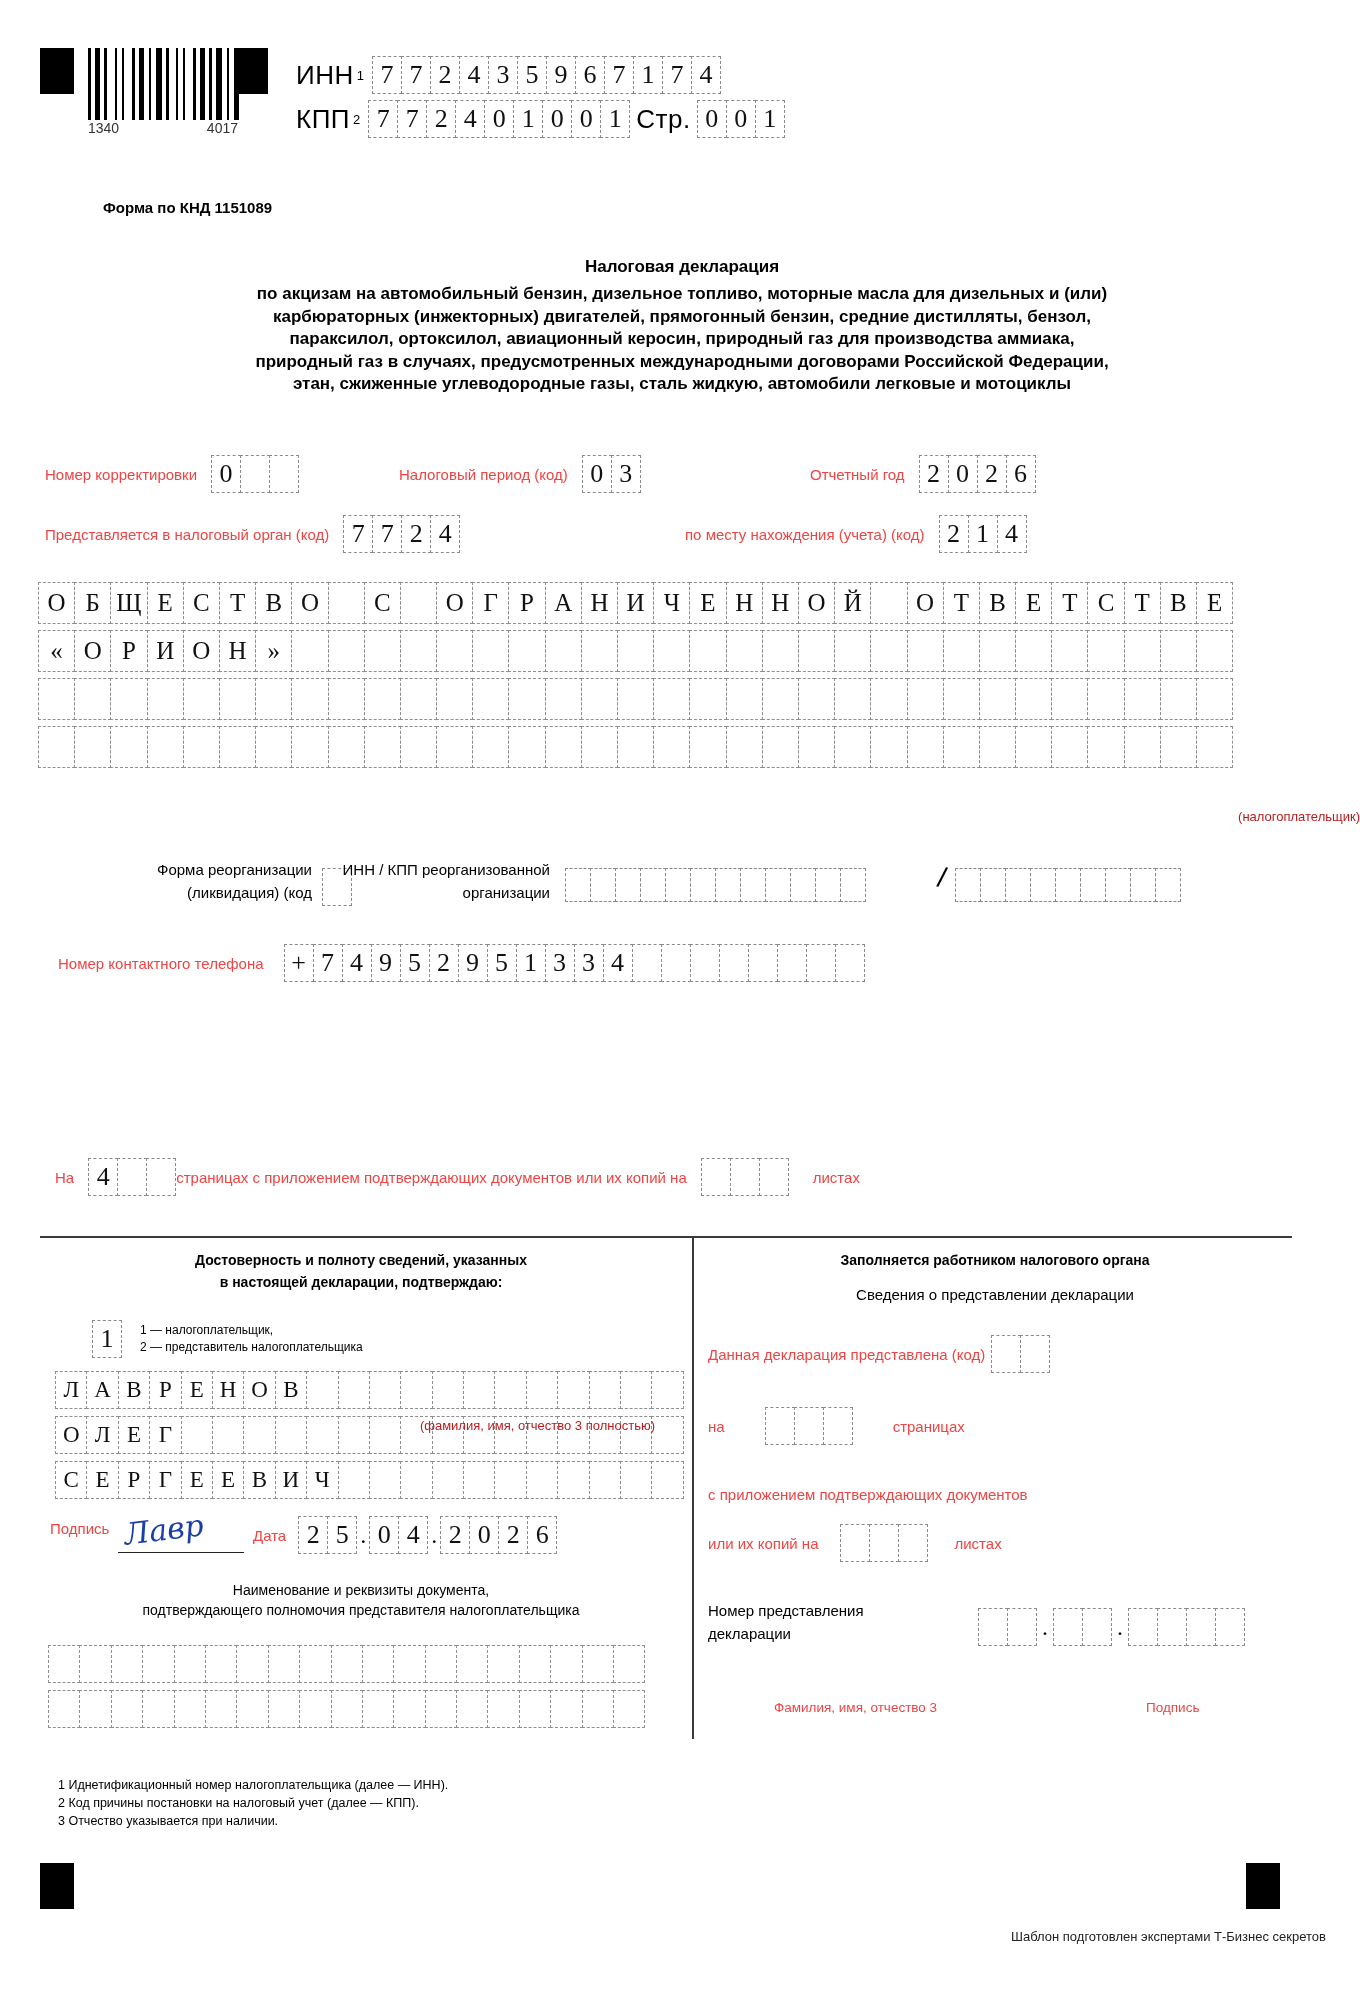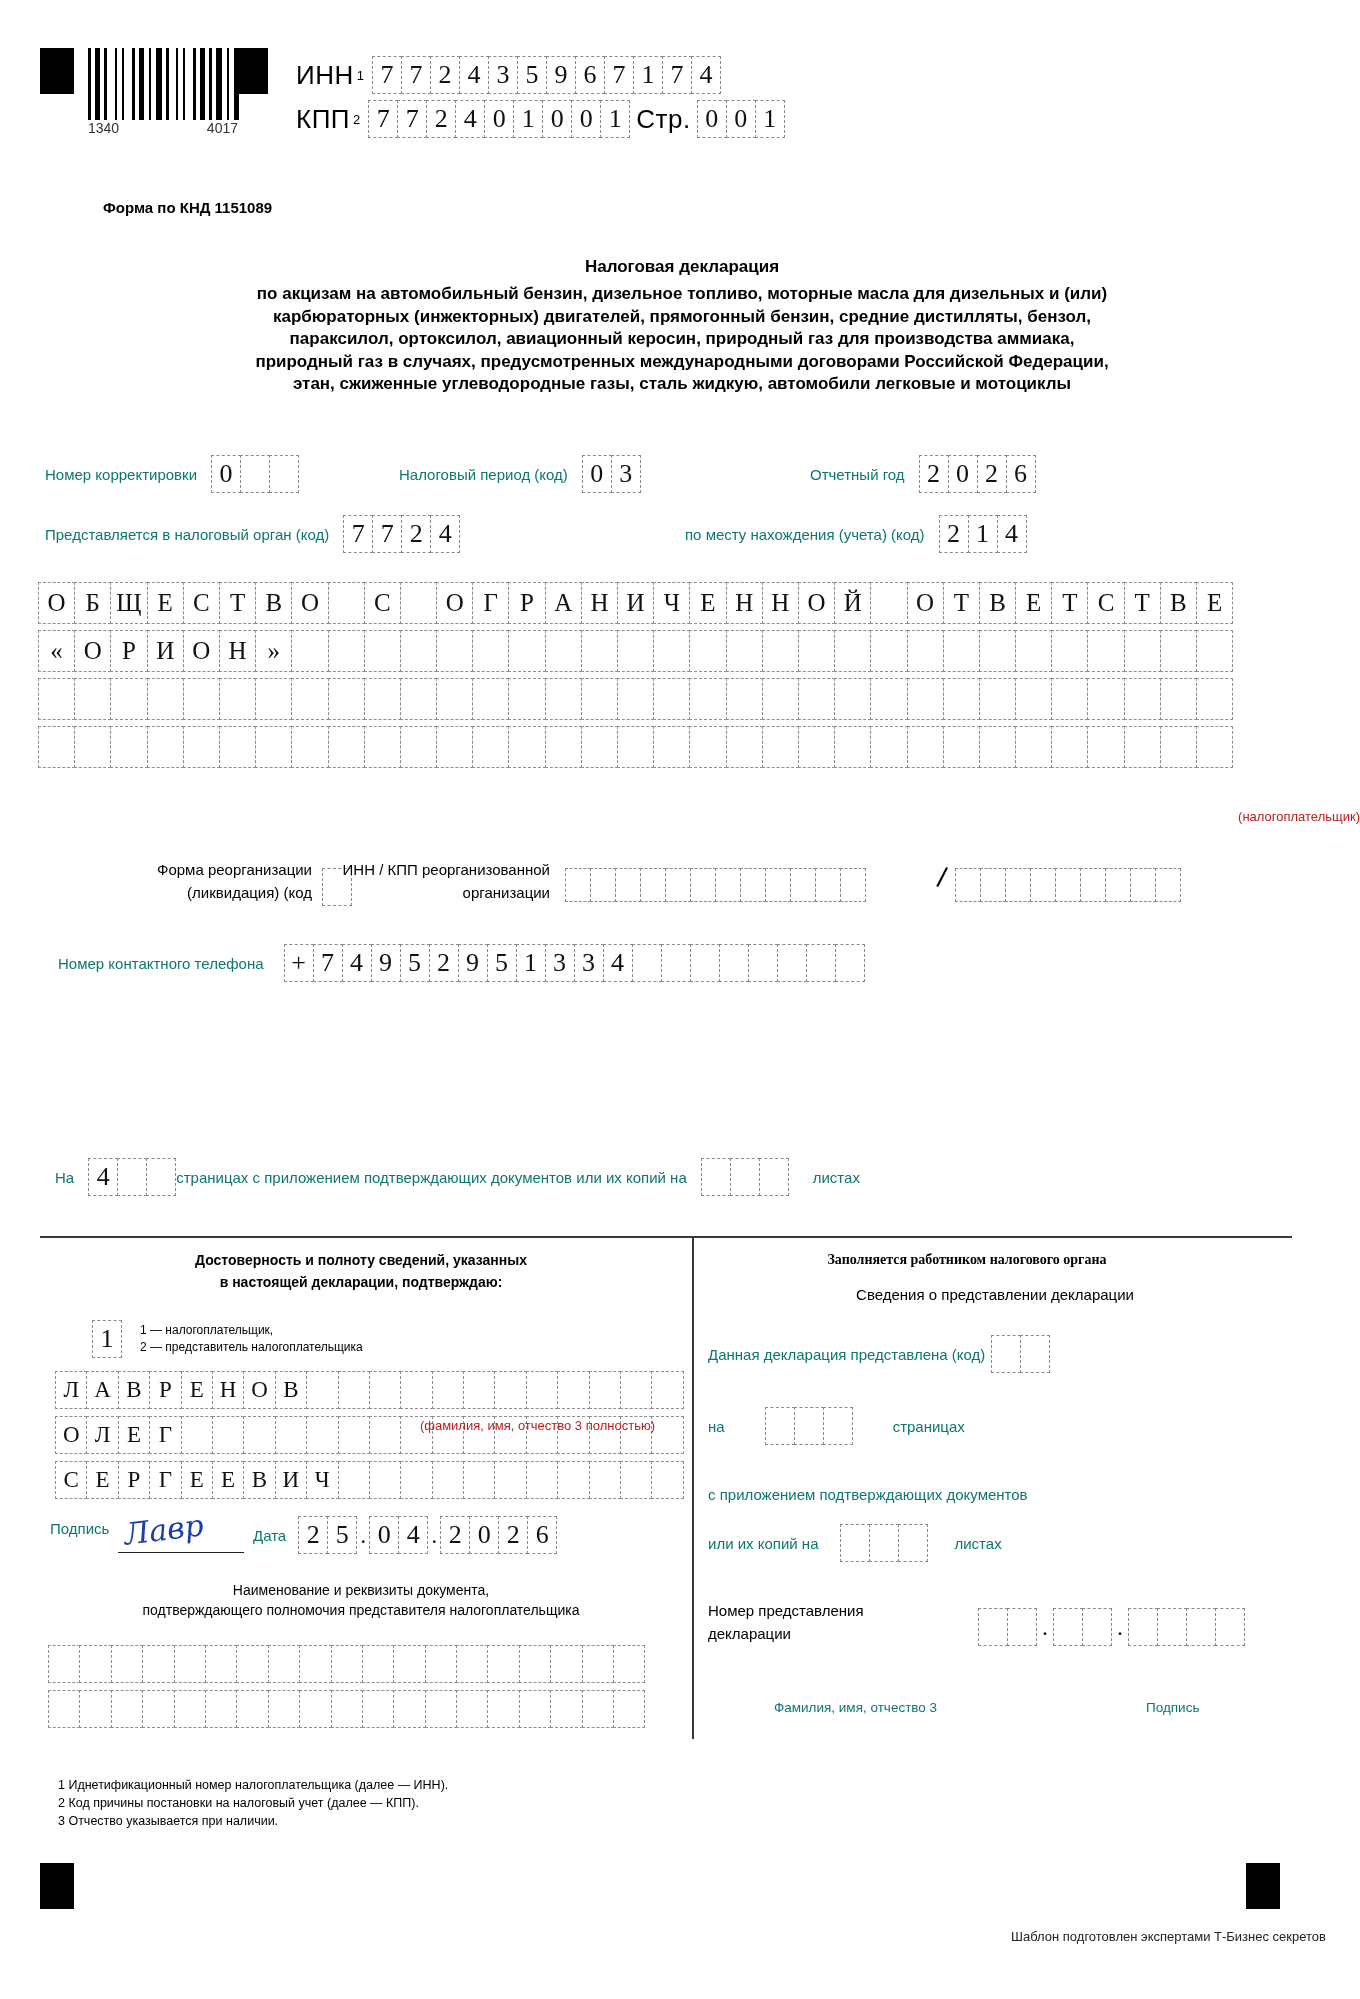--- a/index.html
+++ b/index.html
@@ -38,21 +38,21 @@
 
   .formcode{position:absolute;left:103px;top:199px;font-size:15px;font-weight:bold;}
 
   
   .title-wrap{position:absolute;left:4px;right:0;top:257px;text-align:center;}
   .title-main{font-size:17px;font-weight:bold;margin-bottom:6px;}
   .title-sub{font-size:17px;font-weight:bold;line-height:1.33;
     max-width:1100px;margin:0 auto;}
 
   
-  .lbl{font-size:15px;font-family:"Liberation Sans",sans-serif;color:#0f766e;}
+  .lbl{font-size:15px;font-family:"Liberation Sans",sans-serif;color:#ef4444;}
   .row{position:absolute;display:flex;align-items:center;}
 
   
   .namegrid{position:absolute;left:38px;top:582px;}
   .namerow{display:flex;margin-bottom:6px;}
   .ncell{
     width:37.2px;height:42px;border:1px dashed #8f8f8f;margin-left:-1px;
     box-sizing:border-box;display:flex;align-items:center;justify-content:center;
     font-family:"Liberation Serif","DejaVu Serif",serif;font-size:25px;color:#111;
   }
@@ -598,21 +598,21 @@
         <span class="fcell"></span>
         <span class="fcell"></span>
         <span class="fcell"></span>
         <span class="fcell"></span>
         <span class="fcell"></span>
         <span class="fcell"></span>
         <span class="fcell"></span>
       </div>
     </div>
 
-  <div class="b-title" style="position:absolute;left:672px;top:1252px;width:590px;font-family:Liberation Serif, serif;">Заполняется работником налогового органа</div>
+  <div class="b-title" style="position:absolute;left:700px;top:1252px;width:590px;">Заполняется работником налогового органа</div>
   <div class="b-sub" style="position:absolute;left:700px;top:1286px;width:590px;">Сведения о представлении декларации</div>
 
   <div class="row" style="left:708px;top:1335px;">
     <span class="lbl">Данная декларация представлена (код)</span>
     <span class="cells" id="off-code" style="margin-left:6px;">
         <span class="cell"></span>
         <span class="cell"></span>
       </span>
   </div>
 

